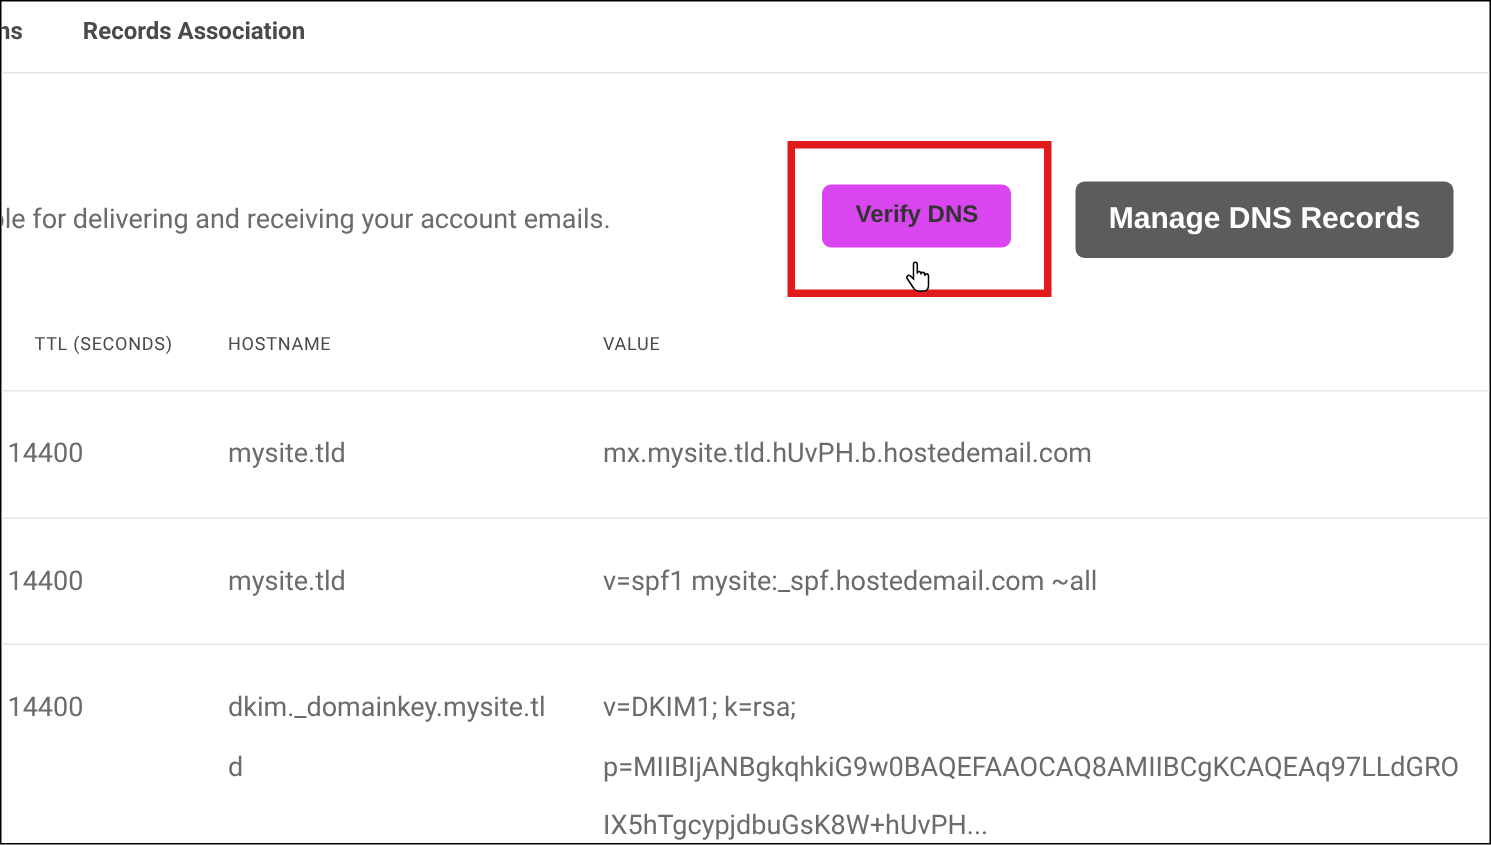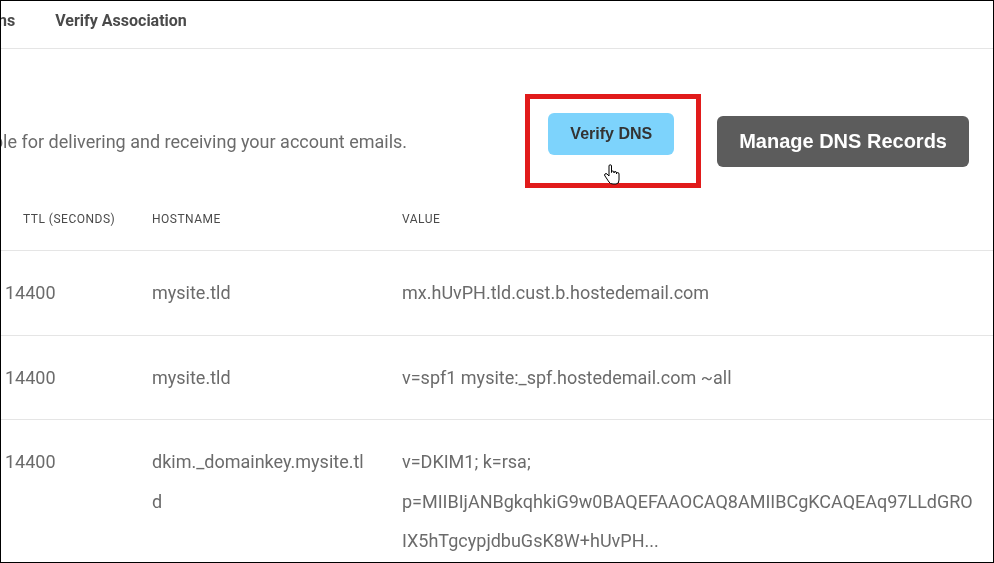--- a/index.html
+++ b/index.html
@@ -50,29 +50,30 @@
       align-items: center;
       gap: 16px;
       position: relative;
     }
     .verify-wrapper {
       border: 5px solid #e11b1b;
       padding: 14px 22px 28px 18px;
       position: relative;
     }
     .verify-button {
-      background: #7dd3fc;
+      background: #d946ef;
       color: #333;
       border: none;
       border-radius: 6px;
       padding: 12px 22px;
       font-size: 16px;
       font-weight: 700;
       cursor: pointer;
       white-space: nowrap;
+      margin-top: 10px;
     }
     .cursor-icon {
       position: absolute;
       left: 72px;
       bottom: -4px;
       pointer-events: none;
     }
     .manage-button {
       background: #5c5c5c;
       color: #fff;
@@ -118,21 +119,21 @@
     .value-cell {
       word-break: break-word;
       max-width: 540px;
     }
   </style>
 </head>
 <body>
 
 <div class="nav-tabs">
   <span class="nav-tab partial">ons</span>
-  <span class="nav-tab">Verify Association</span>
+  <span class="nav-tab">Records Association</span>
 </div>
 
 <div class="description-row">
   <span class="description-text">ble for delivering and receiving your account emails.</span>
   <div class="button-group">
     <div class="verify-wrapper">
       <button class="verify-button">Verify DNS</button>
       <svg class="cursor-icon" width="20" height="24" viewBox="0 0 20 24">
         <path d="M7 3 L7 13 L5 11 Q4 10 3 11 Q2 12 3 13 L7 19 Q8 21 11 21 L14 21 Q17 21 17 17 L17 11 Q17 9.5 15.5 9.5 Q14.5 9.5 14.5 11 L14.5 10 Q14.5 8.5 13 8.5 Q12 8.5 12 10 L12 9.5 Q12 8 10.5 8 Q9.5 8 9.5 9.5 L9.5 3 Q9.5 1.8 8.2 1.8 Q7 1.8 7 3 Z" fill="#fff" stroke="#000" stroke-width="1"></path>
       </svg>
@@ -146,21 +147,21 @@
     <tr>
       <th class="ttl">TTL (SECONDS)</th>
       <th class="hostname">HOSTNAME</th>
       <th class="value">VALUE</th>
     </tr>
   </thead>
   <tbody>
     <tr>
       <td class="ttl">14400</td>
       <td class="hostname-cell">mysite.tld</td>
-      <td class="value-cell">mx.hUvPH.tld.cust.b.hostedemail.com</td>
+      <td class="value-cell">mx.mysite.tld.hUvPH.b.hostedemail.com</td>
     </tr>
     <tr>
       <td class="ttl">14400</td>
       <td class="hostname-cell">mysite.tld</td>
       <td class="value-cell">v=spf1 mysite:_spf.hostedemail.com ~all</td>
     </tr>
     <tr>
       <td class="ttl">14400</td>
       <td class="hostname-cell">dkim._domainkey.mysite.tld</td>
       <td class="value-cell">v=DKIM1; k=rsa; p=MIIBIjANBgkqhkiG9w0BAQEFAAOCAQ8AMIIBCgKCAQEAq97LLdGROIX5hTgcypjdbuGsK8W+hUvPH...</td>

